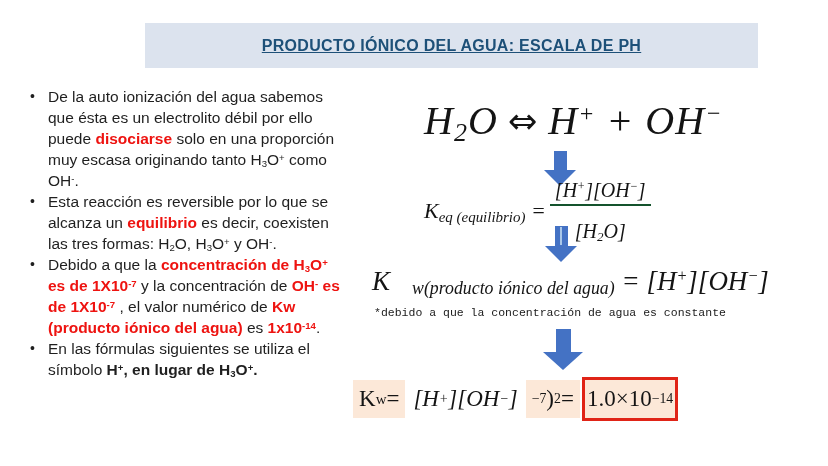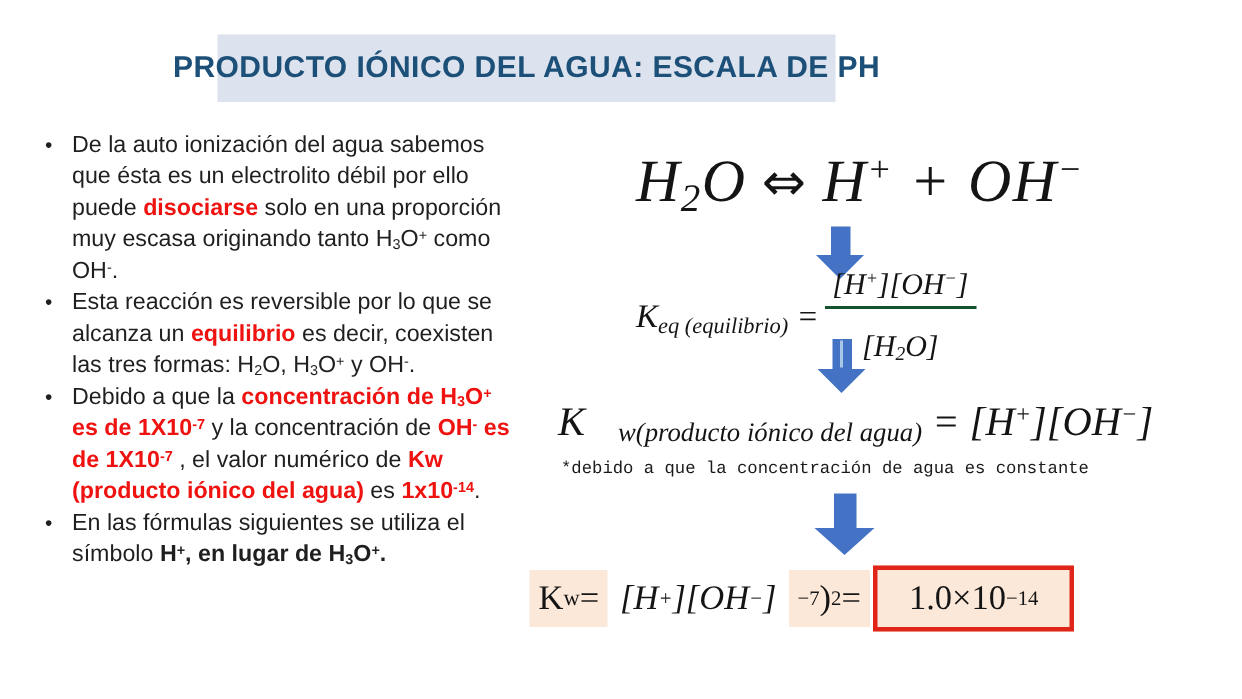--- a/index.html
+++ b/index.html
@@ -15,31 +15,32 @@
     background: #ffffff;
     overflow: hidden;
     color: var(--body-text, #1f1f1f);
   }
 
   
   .title-box {
     position: absolute;
     left: 145px;
     top: 23px;
-    width: 412px;
+    width: 613px;
     height: 45px;
     background: var(--title-bg, #dce3ee);
     display: flex;
     align-items: center;
     justify-content: center;
-    font-size: 20px;
+    font-size: 16px;
     font-weight: bold;
     color: var(--title-text, #1d5078);
     letter-spacing: 0.3px;
     white-space: nowrap;
+    text-decoration: underline;
   }
 
   
   .bullets {
     position: absolute;
     left: 28px;
     top: 86px;
     width: 314px;
     margin: 0;
     padding: 0;
@@ -112,21 +113,21 @@
     font-style: normal;
     font-size: 23px;
     display: flex;
     align-items: center;
   }
   .eq-final .part { display: inline-flex; align-items: center; white-space: nowrap; }
   .hl { background: var(--highlight-peach, #fce8d8); padding: 6px 6px; }
   .eq-final .ions { margin: 0 8px; }
   .eq-final .redbox {
     border: 3px solid var(--result-box-red, #e02417);
-    padding: 6px 21px;
+    padding: 6px 2px;
     margin-left: 2px;
   }
 
   
   .arrow {
     position: absolute;
     display: flex;
     flex-direction: column;
     align-items: center;
   }

